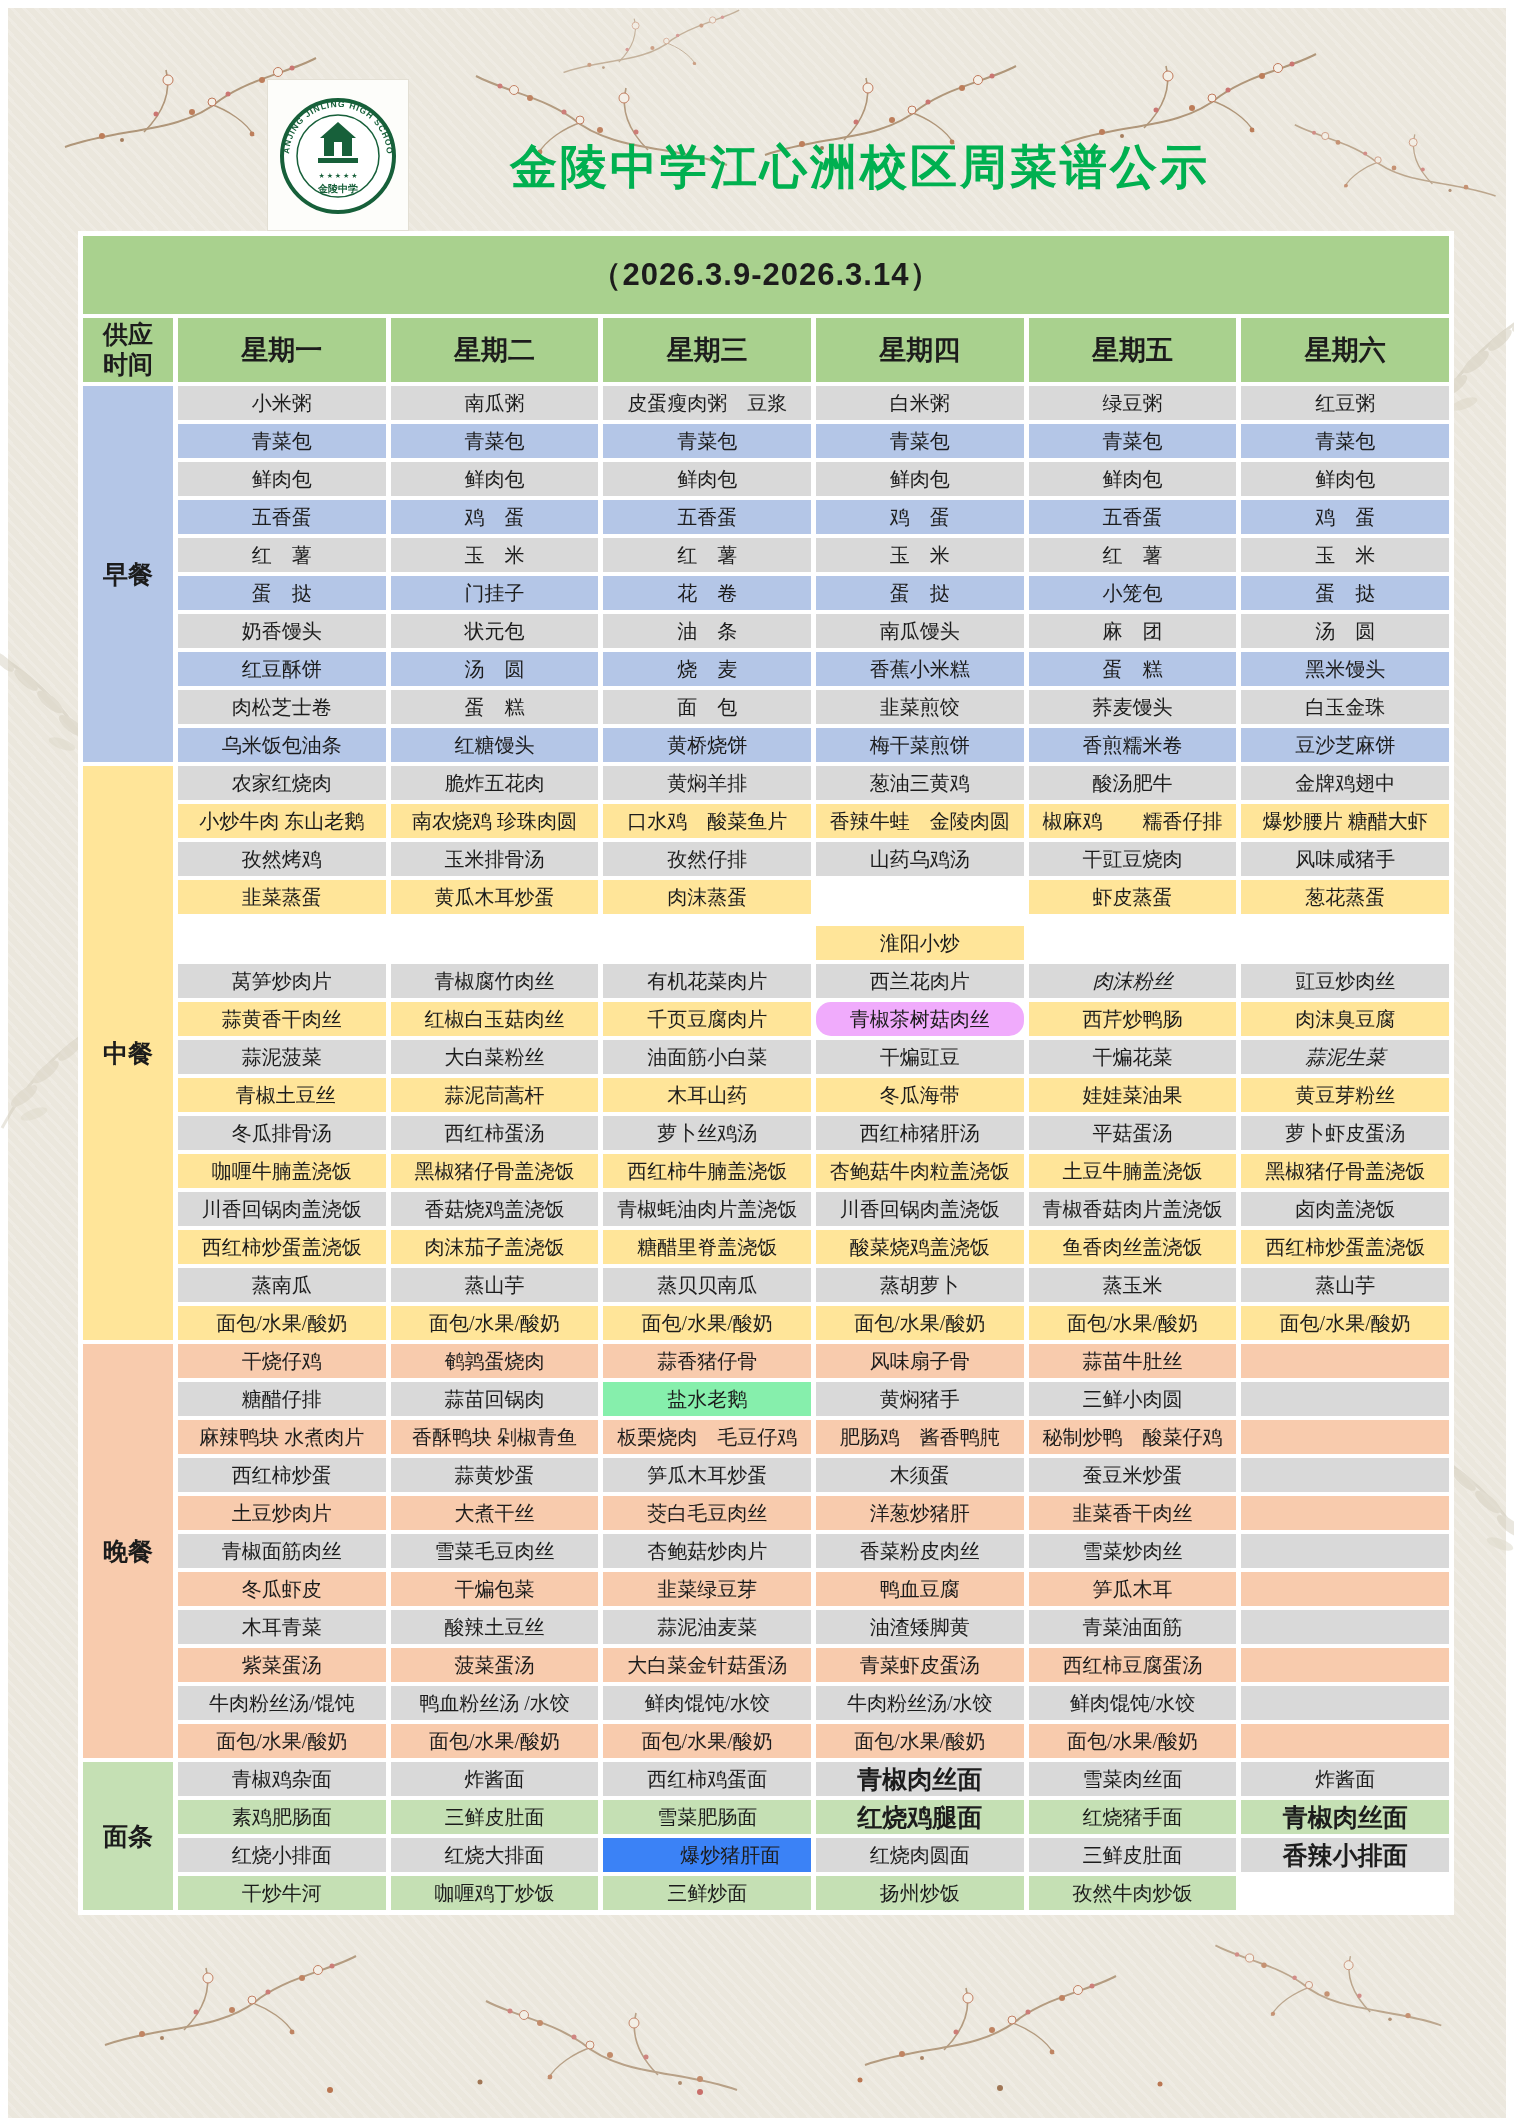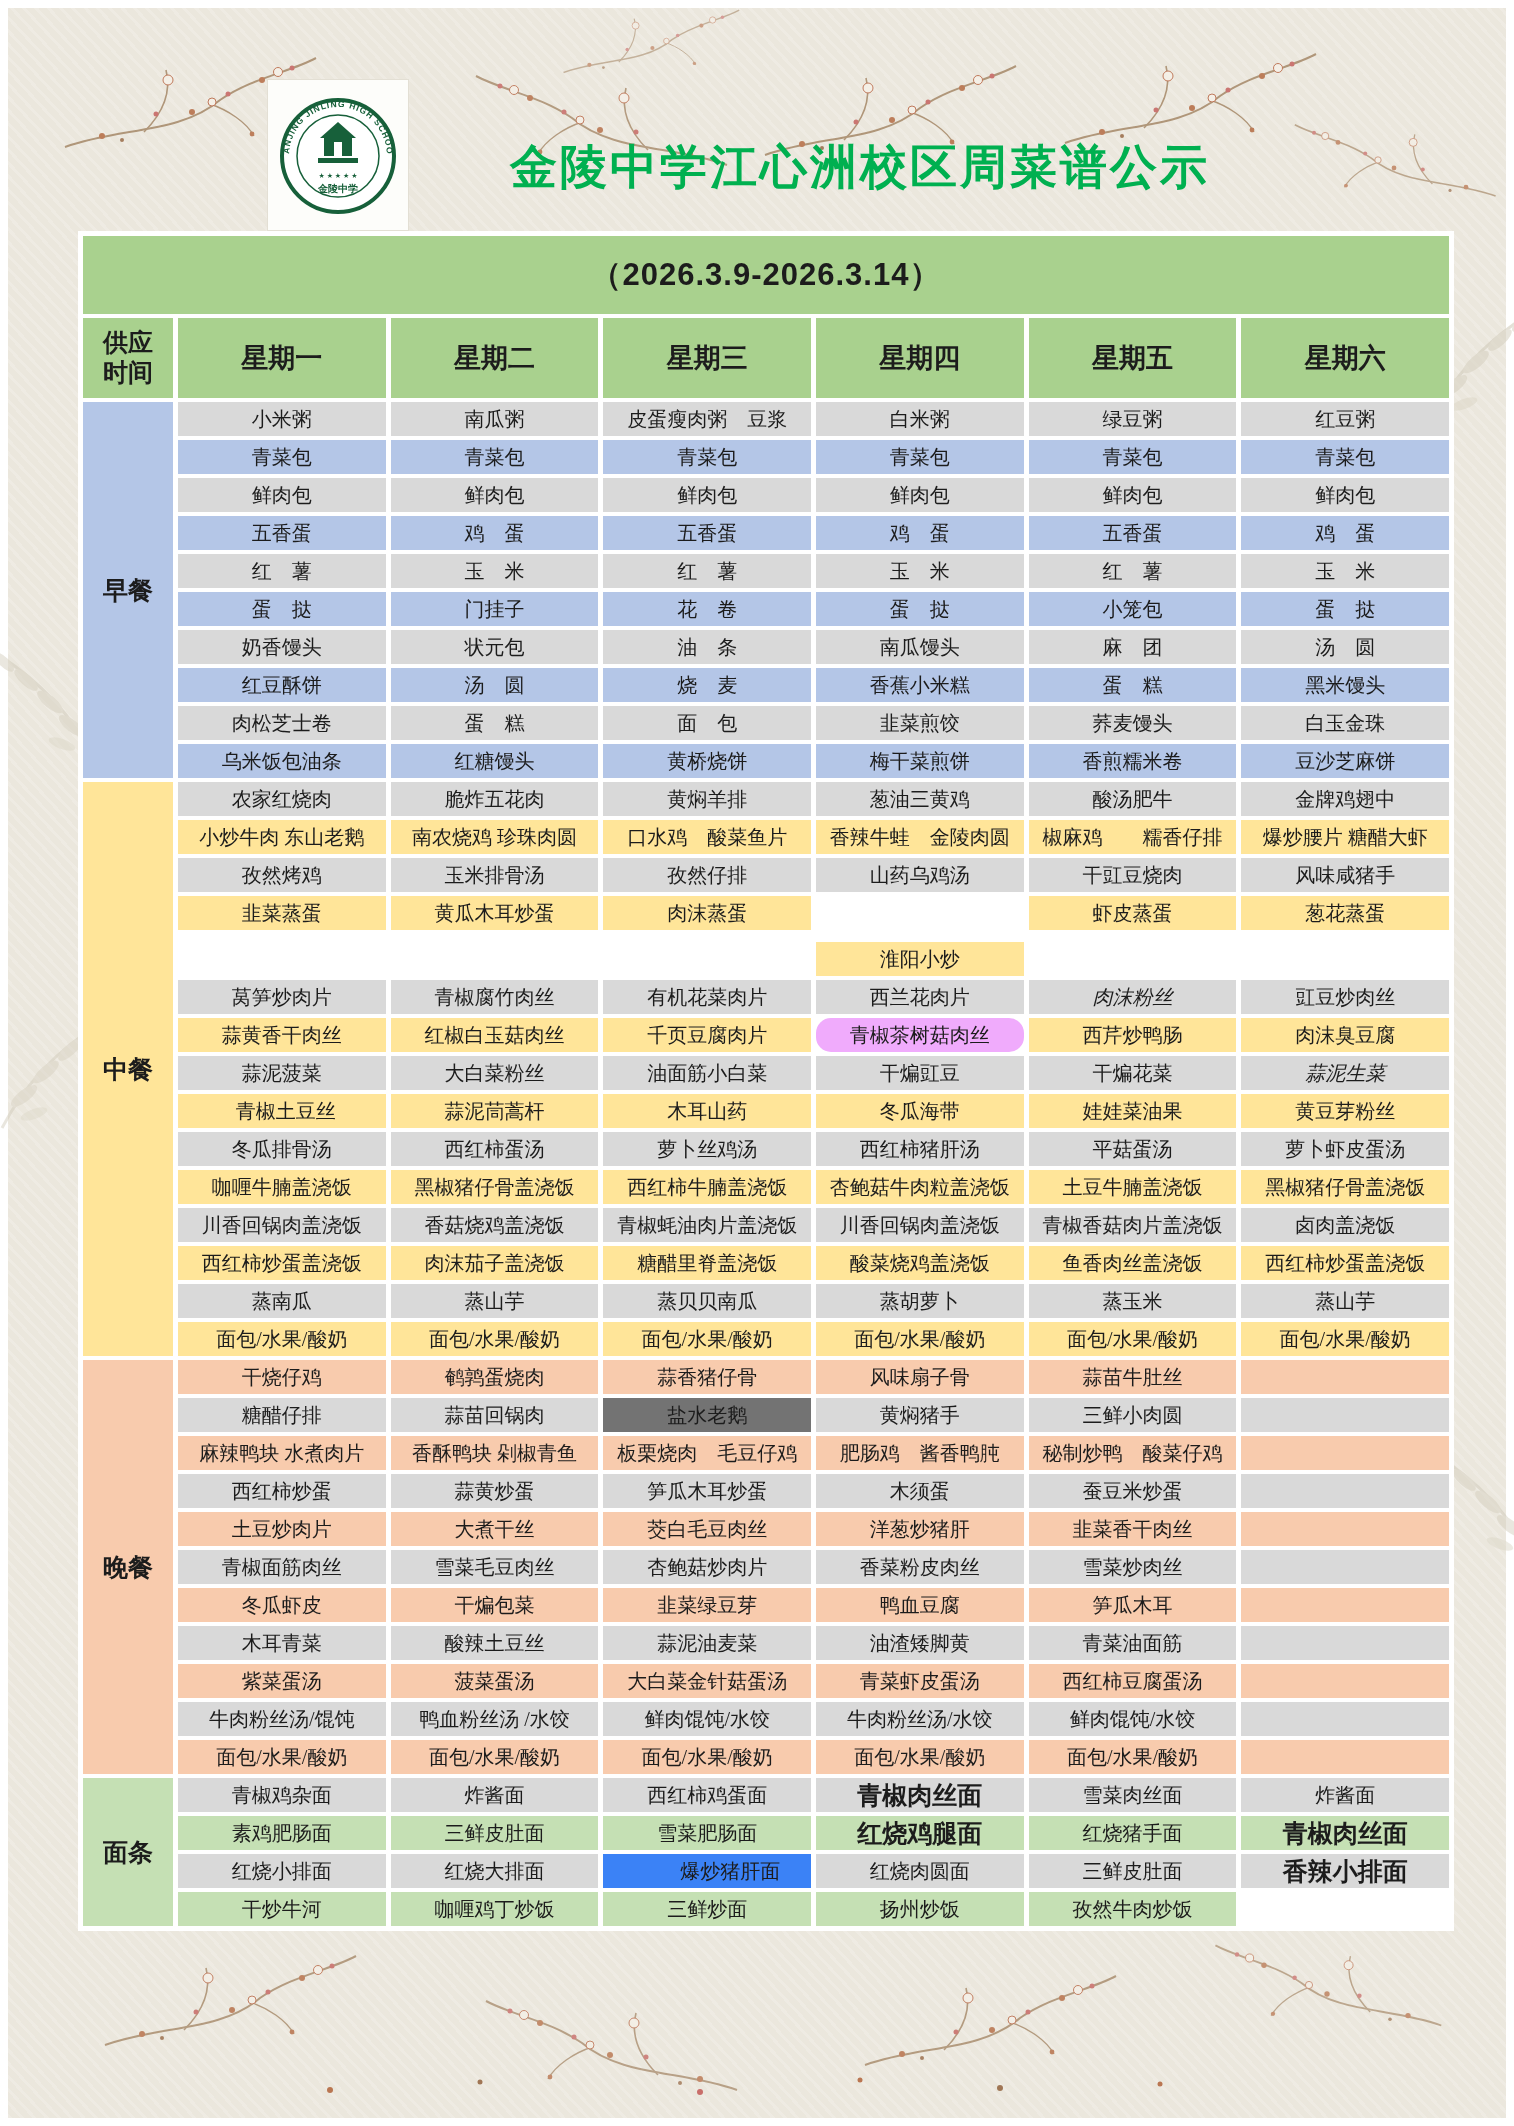--- a/index.html
+++ b/index.html
@@ -35,21 +35,21 @@
   .cell{
     display:flex;align-items:center;justify-content:center;text-align:center;
     color:var(--ink,#1c1c1c);
   }
   .banner{
     grid-column:1/-1;height:78px;background:var(--green,#a9d18e);
     font-size:31px;font-weight:bold;letter-spacing:1px;
     font-family:"Liberation Sans","DejaVu Sans",sans-serif;
   }
   .dayhead{
-    height:80px;background:var(--green,#a9d18e);
+    height:64px;background:var(--green,#a9d18e);
     font-size:27px;font-weight:bold;
     font-family:Liberation Serif, serif;
   }
   .corner{
     background:var(--green,#a9d18e);flex-direction:column;line-height:1.2;
     font-size:25px;font-weight:bold;
     font-family:"Liberation Serif","DejaVu Serif",serif;
   }
   .slabel{
     font-size:25px;font-weight:bold;
@@ -334,21 +334,21 @@
       <div class="cell mcell" style="background: rgb(255, 229, 153);">面包/水果/酸奶</div>
       <div class="cell slabel" style="background: rgb(248, 203, 173); grid-row: span 11;">晚餐</div>
       <div class="cell mcell" style="background: rgb(248, 203, 173);">干烧仔鸡</div>
       <div class="cell mcell" style="background: rgb(248, 203, 173);">鹌鹑蛋烧肉</div>
       <div class="cell mcell" style="background: rgb(248, 203, 173);">蒜香猪仔骨</div>
       <div class="cell mcell" style="background: rgb(248, 203, 173);">风味扇子骨</div>
       <div class="cell mcell" style="background: rgb(248, 203, 173);">蒜苗牛肚丝</div>
       <div class="cell mcell" style="background: rgb(248, 203, 173);"></div>
       <div class="cell mcell" style="background: rgb(217, 217, 217);">糖醋仔排</div>
       <div class="cell mcell" style="background: rgb(217, 217, 217);">蒜苗回锅肉</div>
-      <div class="cell mcell" style="background: #737373;">盐水老鹅</div>
+      <div class="cell mcell" style="background: #86efac;">盐水老鹅</div>
       <div class="cell mcell" style="background: rgb(217, 217, 217);">黄焖猪手</div>
       <div class="cell mcell" style="background: rgb(217, 217, 217);">三鲜小肉圆</div>
       <div class="cell mcell" style="background: rgb(217, 217, 217);"></div>
       <div class="cell mcell" style="background: rgb(248, 203, 173);">麻辣鸭块 水煮肉片</div>
       <div class="cell mcell" style="background: rgb(248, 203, 173);">香酥鸭块 剁椒青鱼</div>
       <div class="cell mcell" style="background: rgb(248, 203, 173);">板栗烧肉　毛豆仔鸡</div>
       <div class="cell mcell" style="background: rgb(248, 203, 173);">肥肠鸡　酱香鸭肫</div>
       <div class="cell mcell" style="background: rgb(248, 203, 173);">秘制炒鸭　酸菜仔鸡</div>
       <div class="cell mcell" style="background: rgb(248, 203, 173);"></div>
       <div class="cell mcell" style="background: rgb(217, 217, 217);">西红柿炒蛋</div>

